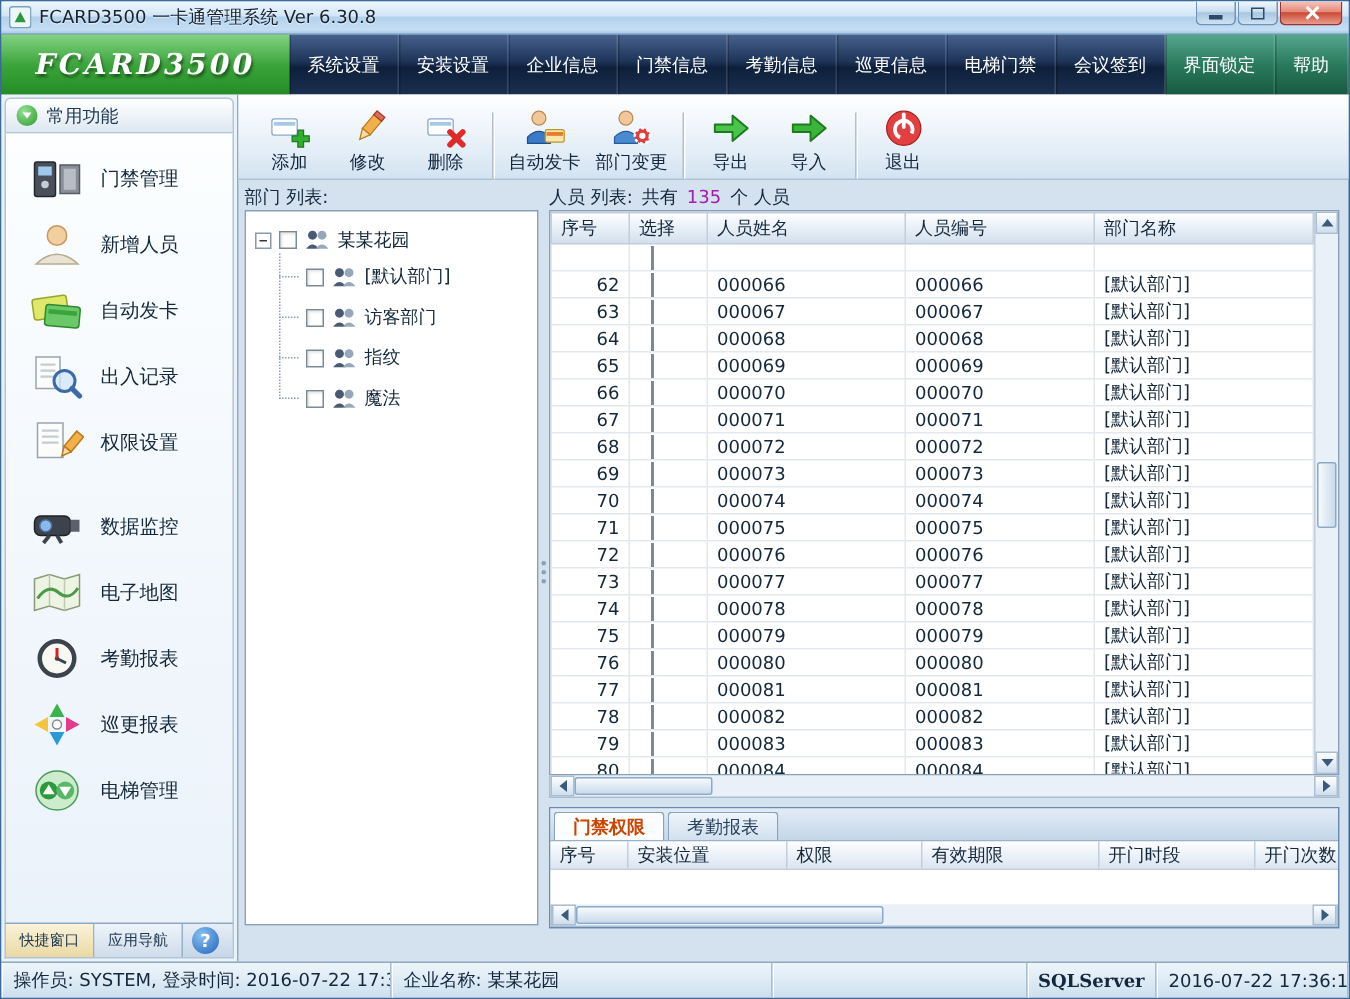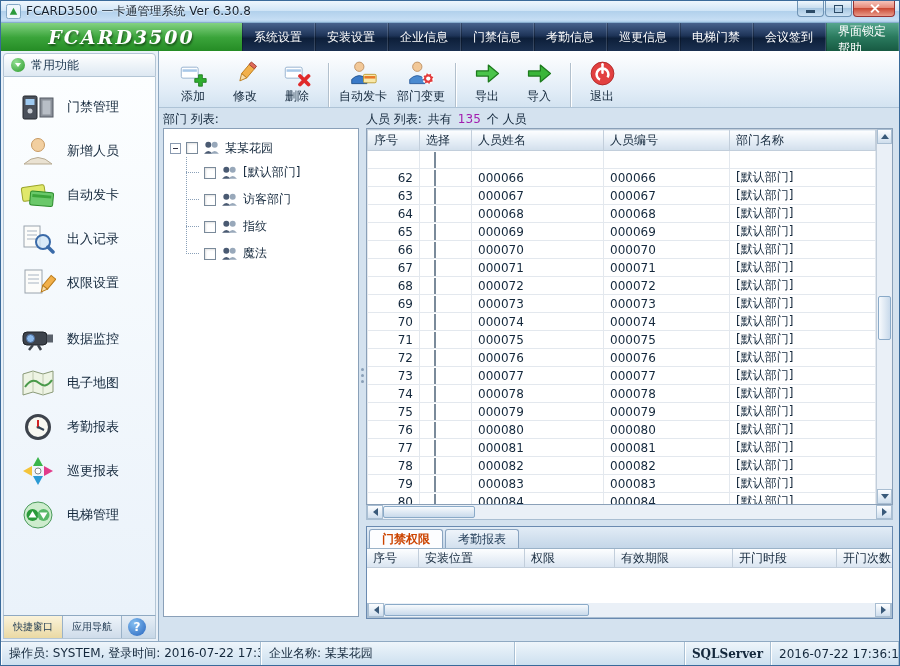--- a/index.html
+++ b/index.html
@@ -19,30 +19,30 @@
     border:1px solid #6f93b4; border-top:none; border-radius:0 0 4px 4px;
     background:linear-gradient(#f0f7fd,#cadeef 45%,#a7c6e1 50%,#cde2f3); }
   .win-btn.close { width:42px; border-color:#933; background:linear-gradient(#f6c3ba,#e58a7a 45%,#ca4a35 50%,#e99c8b); }
   .glyph-min { width:9px; height:3px; background:#2c4a66; margin-top:6px; }
   .glyph-max { width:9px; height:8px; border:1.5px solid #2c4a66; background:transparent; }
   .glyph-close { position:relative; width:11px; height:11px; }
   .glyph-close::before,.glyph-close::after { content:""; position:absolute; left:5px; top:0; width:2px; height:11px; background:#fff; }
   .glyph-close::before { transform:rotate(45deg);} .glyph-close::after { transform:rotate(-45deg);}
 
   
-  .menubar { height:28px; display:flex; align-items:stretch;
+  .menubar { height:40px; display:flex; align-items:stretch;
     background:linear-gradient(#4b6astroke,#1d3356); background:linear-gradient(#47628d,#203providing); background:linear-gradient(#47628d,#1e3458 45%,#0d1f3a 55%,#1b3050); }
   .logo { width:258px; display:flex; align-items:center; justify-content:center;
     background:linear-gradient(#83d283,#3aa43a 52%,#258c25); color:#fff;
     font-family:"DejaVu Serif","Liberation Serif",serif; font-weight:bold; font-style:italic;
     font-size:19px; letter-spacing:2px; text-shadow:1px 2px 2px rgba(0,0,0,.45); }
   .menu-items { flex:1; display:flex; }
   .menu-item { padding:0 12px; display:flex; align-items:center; color:#fff; font-size:12px;
     border-right:1px solid rgba(255,255,255,.14); box-shadow:inset 1px 0 0 rgba(0,0,0,.25); cursor:default; white-space:nowrap; }
-  .menu-right { display:flex; background:linear-gradient(#56a68e,#2a7a5e 50%,#175a42);flex-direction:column; }
+  .menu-right { display:flex; background:linear-gradient(#56a68e,#2a7a5e 50%,#175a42); }
 
   
   .content { flex:1; display:flex; min-height:0; }
 
   
   .sidebar { width:158px; display:flex; flex-direction:column; background:#e9f1f9; border-right:1px solid #8fa9c2; }
   .sidebar-header { height:24px; margin:2px 2px 0 2px; display:flex; align-items:center; gap:6px; padding:0 7px;
     background:linear-gradient(#ffffff,#dde8f2); border:1px solid #b4c6d6; border-radius:4px 4px 0 0; color:#203a52; }
   .green-circle { width:14px; height:14px; border-radius:50%; background:radial-gradient(circle at 35% 30%,#94e094,#2a9a2a); display:flex; align-items:center; justify-content:center; }
   .green-circle i { width:0; height:0; border-left:3px solid transparent; border-right:3px solid transparent; border-top:4px solid #fff; }
@@ -112,21 +112,21 @@
   .tri-dn { width:0;height:0;border-left:4px solid transparent;border-right:4px solid transparent;border-top:5px solid #3a5a7a; }
   .tri-lf { width:0;height:0;border-top:4px solid transparent;border-bottom:4px solid transparent;border-right:5px solid #3a5a7a; }
   .tri-rt { width:0;height:0;border-top:4px solid transparent;border-bottom:4px solid transparent;border-left:5px solid #3a5a7a; }
   .hscroll { height:15px; flex:none; display:flex; background:#eaf0f7; border:1px solid #a9bed2; border-top:none; }
   .hs-btn { width:16px; flex:none; display:flex; align-items:center; justify-content:center; background:linear-gradient(#fdfeff,#cfdeed); border:1px solid #a9bed2; }
   .hs-thumb { width:92px; margin:1px 0; border:1px solid #8aaac8; border-radius:2px; background:linear-gradient(#f7fafd,#c9daeb); }
   .hs-thumb.wide { width:205px; }
   .hs-track { flex:1; }
 
   
-  .bottom-panel { height:93px; flex:none; margin-top:6px; margin-bottom:22px; border:1px solid #6a8ab0; background:#f2f7fc; display:flex; flex-direction:column; }
+  .bottom-panel { height:81px; flex:none; margin-top:6px; margin-bottom:22px; border:1px solid #6a8ab0; background:#f2f7fc; display:flex; flex-direction:column; }
   .bp-tabs { height:22px; flex:none; display:flex; align-items:flex-end; padding:2px 0 0 2px; gap:2px;
     background:linear-gradient(#e2ecf6,#c4d6e8); border-bottom:1px solid #9ab2c8; }
   .bp-tab { height:19px; padding:0 12px; display:flex; align-items:center; font-size:12px; color:#27415c;
     border:1px solid #8aa4c0; border-bottom:none; border-radius:3px 3px 0 0; background:linear-gradient(#eef4fa,#d2e0ee); }
   .bp-tab.active { background:#fcfdff; color:#cc4400; font-weight:bold; }
   .bp-header { height:19px; flex:none; display:flex; background:linear-gradient(#fdfeff,#dae5f1); border-bottom:1px solid #c2cedb; }
   .bp-col { flex:none; display:flex; align-items:center; padding:0 6px; font-size:12px; color:#14283c;
     border-right:1px solid #c2cedb; white-space:nowrap; overflow:hidden; }
   .bp-body { flex:1; background:#fff; }
 

